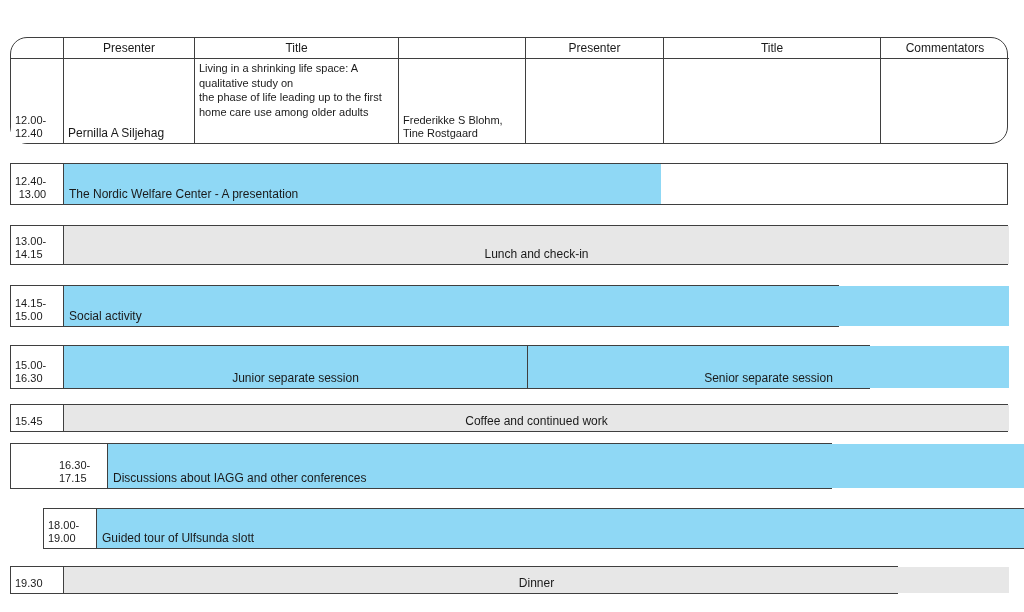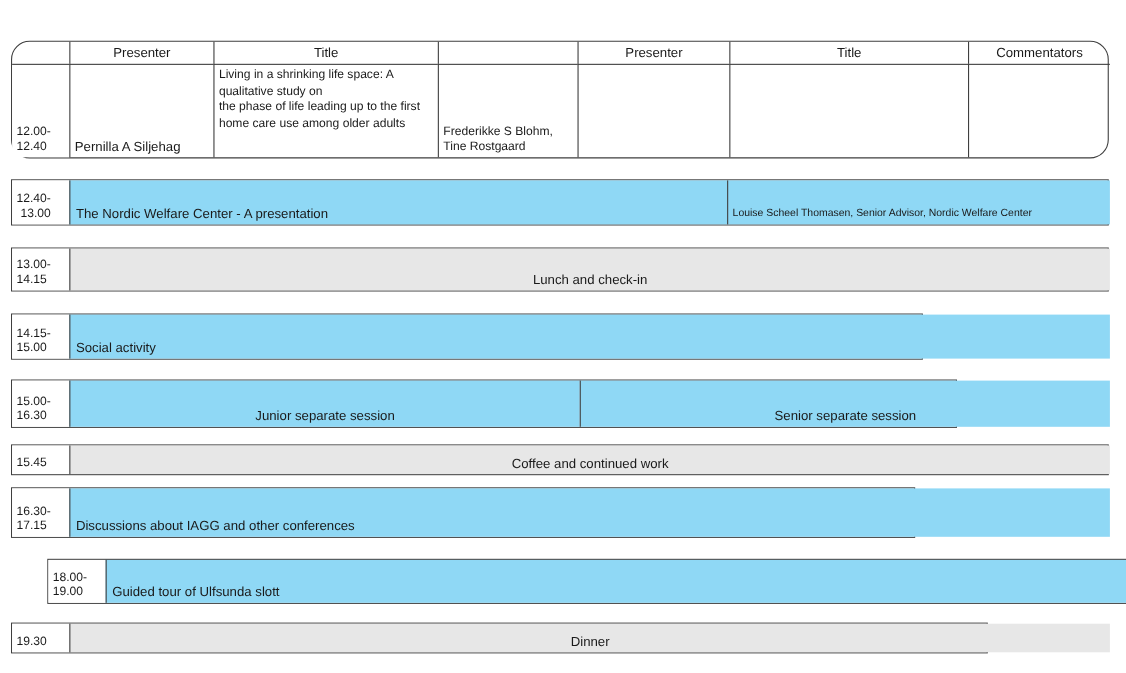--- a/index.html
+++ b/index.html
@@ -52,21 +52,20 @@
 Tine Rostgaard</div>
     <div class="cell bt bl"></div>
     <div class="cell bt bl"></div>
     <div class="cell bt bl"></div>
   </div>
 
   <div class="tbl" style="left:10px; top:163px; width:998px; grid-template-columns:52px 598px 348px; grid-template-rows:40px;text-align:right;">
     <div class="cell time pre">12.40-
 13.00</div>
     <div class="cell bl blue label">The Nordic Welfare Center - A presentation</div>
-    <div class="cell bl blue smalltext">Louise Scheel Thomasen, Senior Advisor, Nordic Welfare Center</div>
   </div>
 
   <div class="tbl" style="left:10px; top:225px; width:998px; grid-template-columns:52px 946px; grid-template-rows:38px;">
     <div class="cell time pre">13.00-
 14.15</div>
     <div class="cell bl gray center">Lunch and check-in</div>
   </div>
 
   <div class="tbl" style="left:10px; top:285px; width:829px; grid-template-columns:52px 946px; grid-template-rows:40px;">
     <div class="cell time pre">14.15-
@@ -79,21 +78,21 @@
 16.30</div>
     <div class="cell bl blue center">Junior separate session</div>
     <div class="cell bl blue center">Senior separate session</div>
   </div>
 
   <div class="tbl" style="left:10px; top:404px; width:998px; grid-template-columns:52px 946px; grid-template-rows:26px;">
     <div class="cell time">15.45</div>
     <div class="cell bl gray center">Coffee and continued work</div>
   </div>
 
-  <div class="tbl" style="left:10px; top:443px; width:822px; grid-template-columns:52px 946px; grid-template-rows:44px;">
+  <div class="tbl" style="left:10px; top:443px; width:822px; grid-template-columns:52px 946px; grid-template-rows:44px;padding-left:44px;">
     <div class="cell time pre">16.30-
 17.15</div>
     <div class="cell bl blue label">Discussions about IAGG and other conferences</div>
   </div>
 
   <div class="tbl" style="left:10px; top:508px; width:998px; grid-template-columns:52px 946px; grid-template-rows:39px;margin-left:33px;">
     <div class="cell time pre">18.00-
 19.00</div>
     <div class="cell bl blue label">Guided tour of Ulfsunda slott</div>
   </div>

